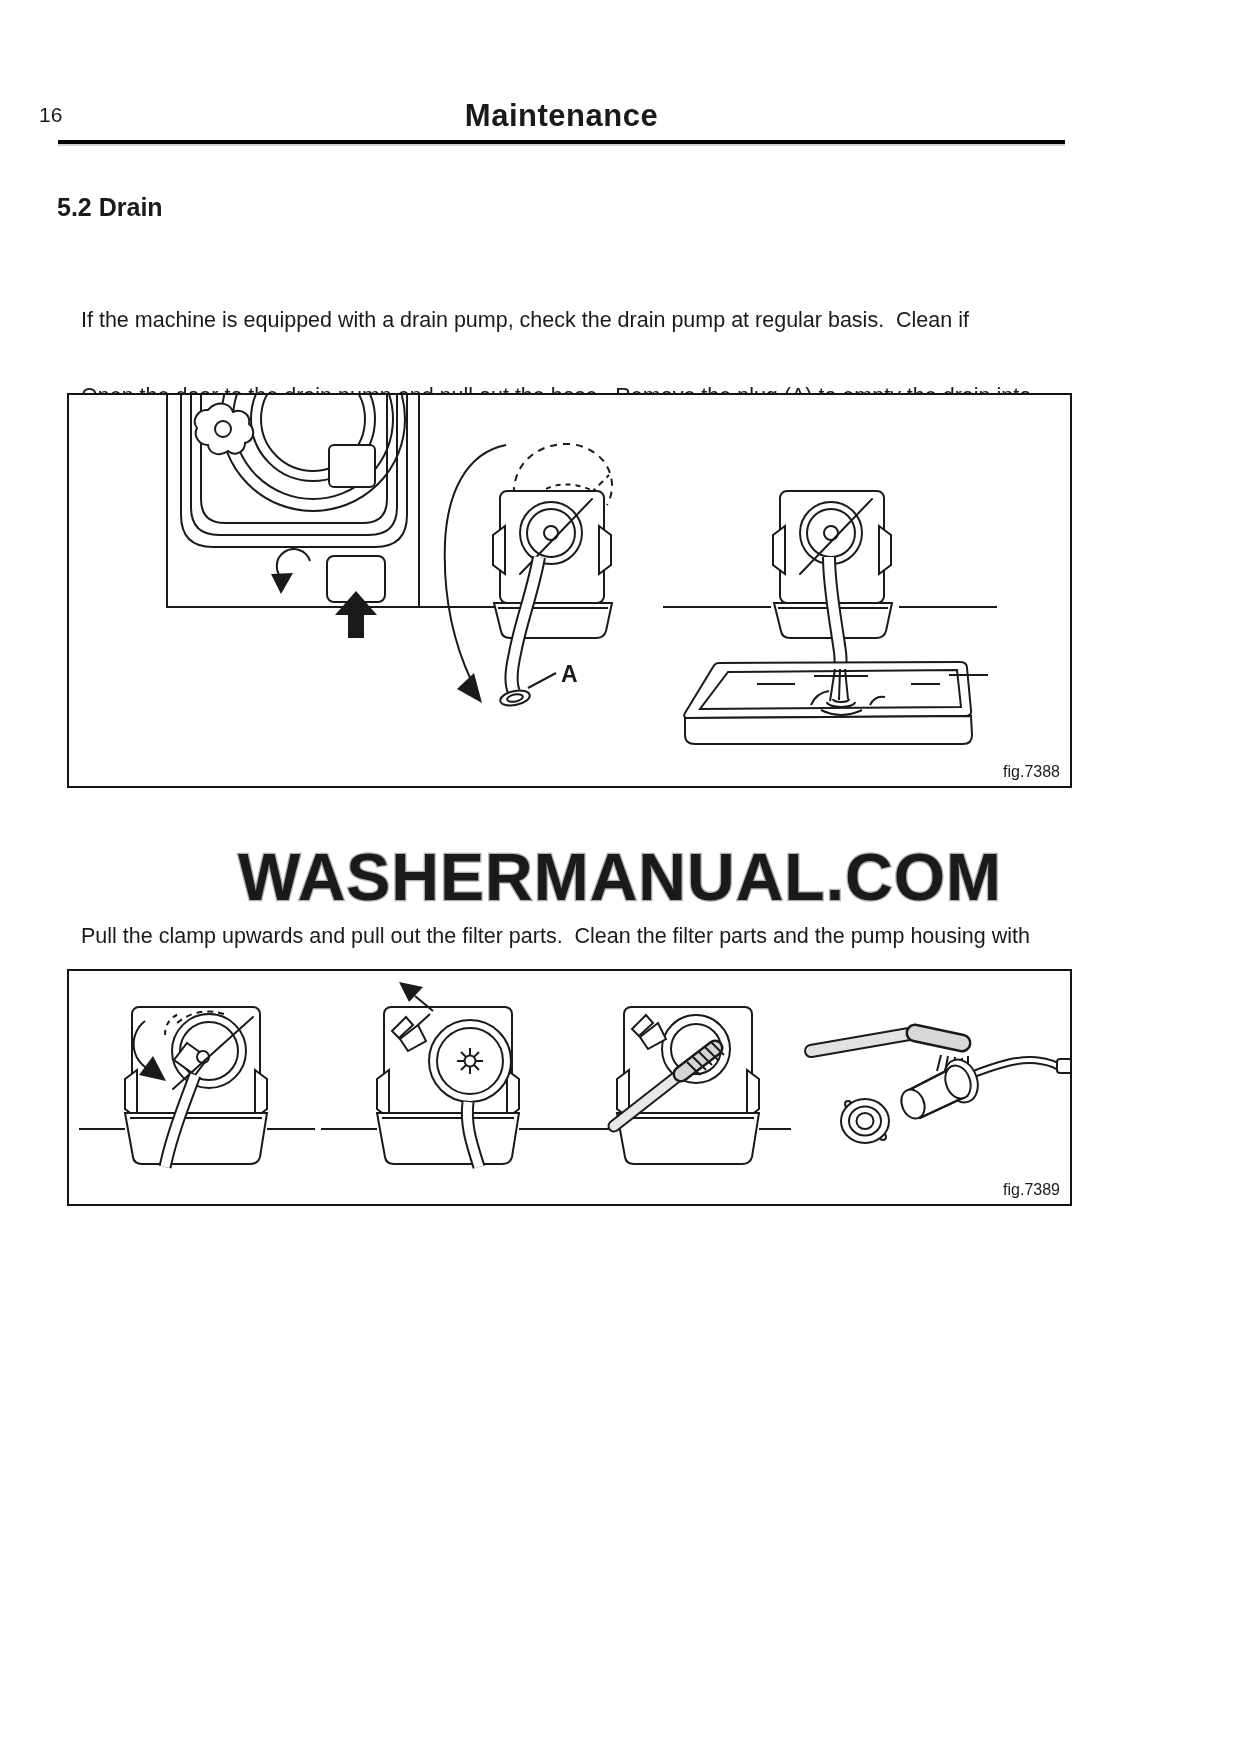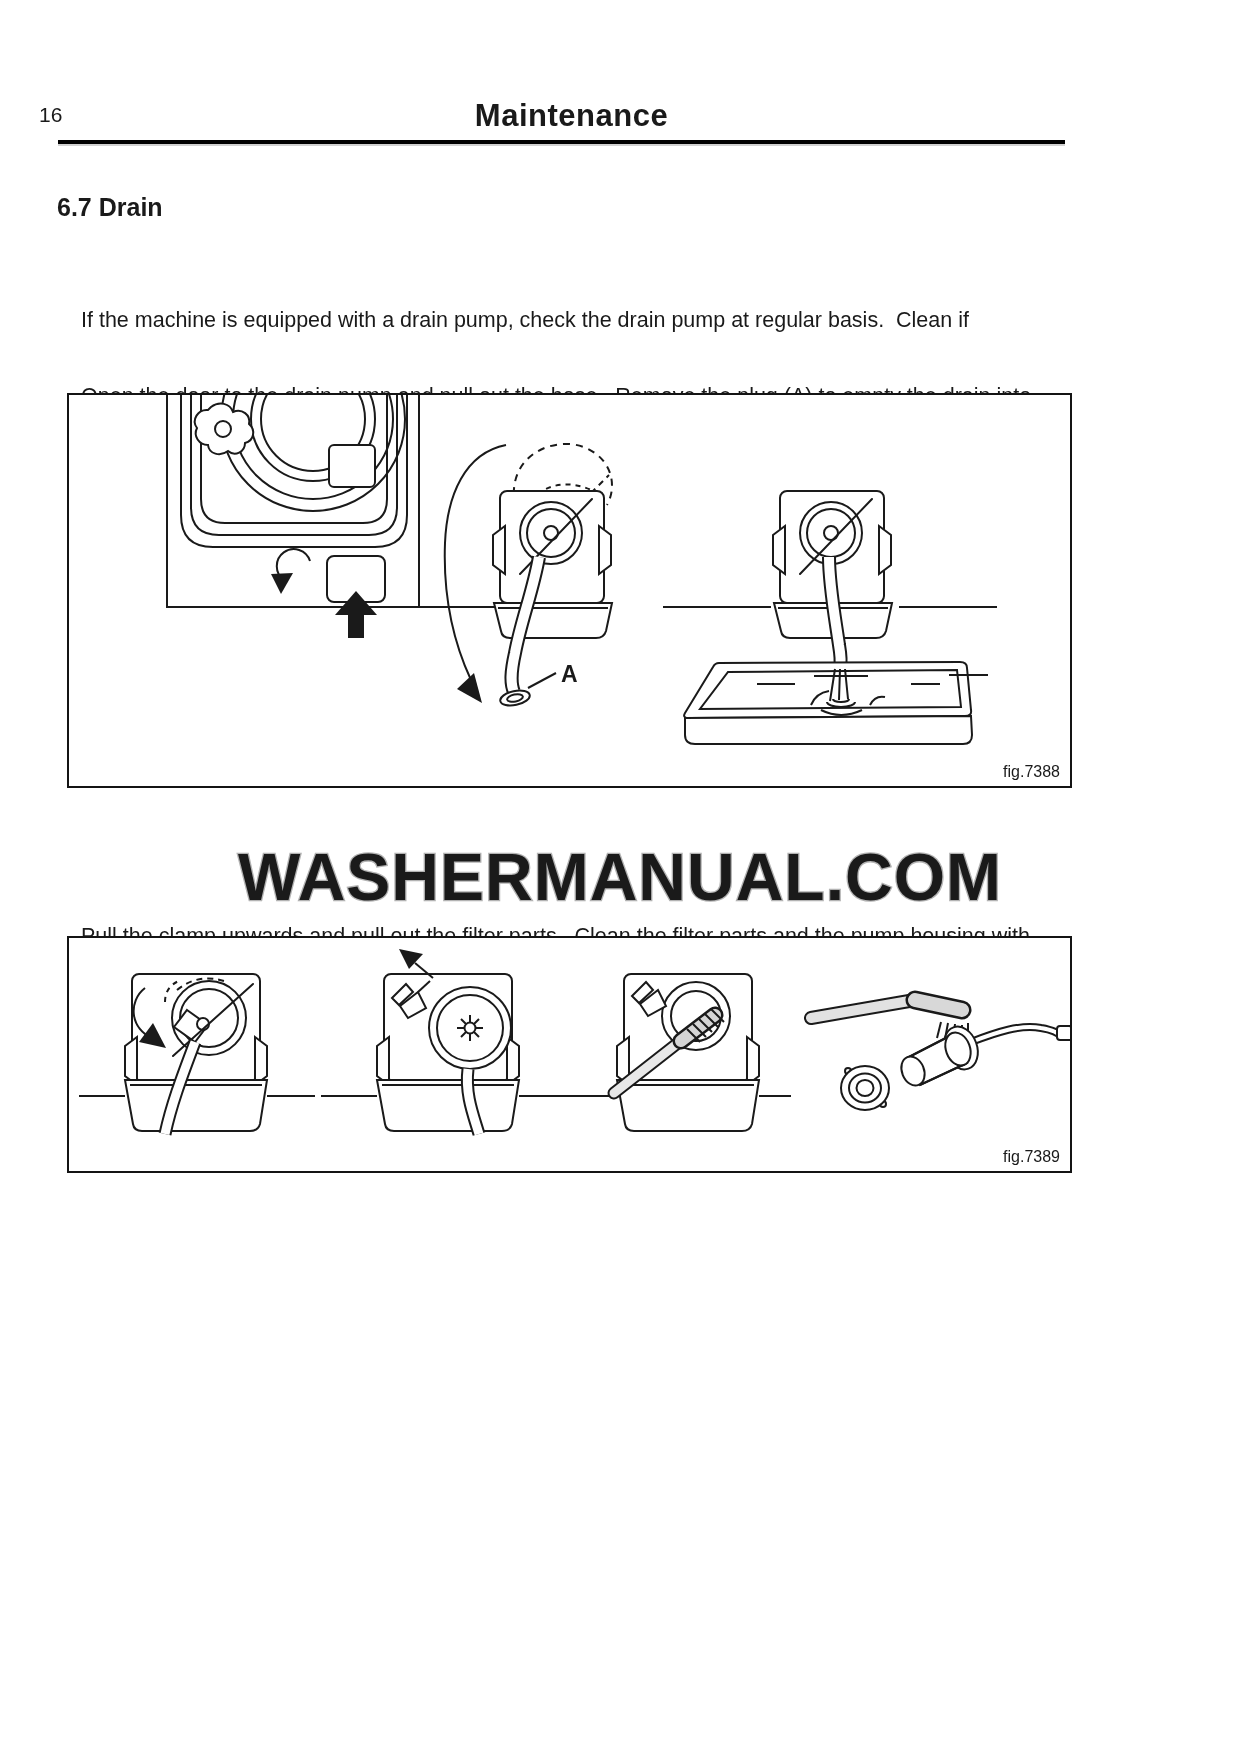--- a/index.html
+++ b/index.html
@@ -2,44 +2,44 @@
 <html><head>
 <meta charset="utf-8">
 <style>
   html,body{margin:0;padding:0;background:#fff;}
   body{
     width:1241px;height:1754px;position:relative;overflow:hidden;
     font-family:"Liberation Sans","DejaVu Sans",sans-serif;color:#1a1a1a;
   }
   .abs{position:absolute;}
   .pagenum{left:39px;top:103px;font-size:21px;}
-  .htitle{left:68px;top:98px;width:1007px;text-align:center;font-size:31px;font-weight:bold;letter-spacing:.5px;}
+  .htitle{left:58px;top:98px;width:1007px;text-align:center;font-size:31px;font-weight:bold;letter-spacing:.5px;}
   .hrule{left:58px;top:140px;width:1007px;height:4px;background:#000;box-shadow:0 2px 0 rgba(0,0,0,.18);}
   .secheading{left:57px;top:193px;font-size:25px;font-weight:bold;}
   .para{left:57px;width:1060px;font-size:21.5px;line-height:32px;white-space:pre-wrap;z-index:2;margin-left:24px;}
   .p1{top:240px;}
   .p2{top:316px;}
   .p3{top:856px;}
   .figbox{left:67px;width:1005px;border:2px solid #141414;background:#fff;box-sizing:border-box;z-index:2;}
   .fig1{top:393px;height:395px;}
-  .fig2{top:936px;height:237px;}
+  .fig2{top:969px;height:237px;}
   .figbox svg{display:block;width:100%;height:100%;}
   .wm{left:0;top:820px;width:1241px;height:112px;z-index:1;pointer-events:none;}
   svg .ln{stroke:#1a1a1a;stroke-width:2;fill:none;}
   svg .lnw{stroke:#1a1a1a;stroke-width:2;fill:#fff;}
   svg text{font-family:"Liberation Sans","DejaVu Sans",sans-serif;fill:#1a1a1a;}
 </style>
 </head>
 <body>
 
 <div class="abs pagenum">16</div>
 <div class="abs htitle">Maintenance</div>
 <div class="abs hrule"></div>
 
-<div class="abs secheading">6.7 Drain</div>
+<div class="abs secheading">5.2 Drain</div>
 
 <div class="abs para p1">
   <div>If the machine is equipped with a drain pump, check the drain pump at regular basis.  Clean if</div>
   <div>necessary.</div>
 </div>
 
 <div class="abs para p2">
   <div>Open the door to the drain pump and pull out the hose.  Remove the plug (A) to empty the drain into</div>
   <div>for example a baking plate or similar.</div>
 </div>

